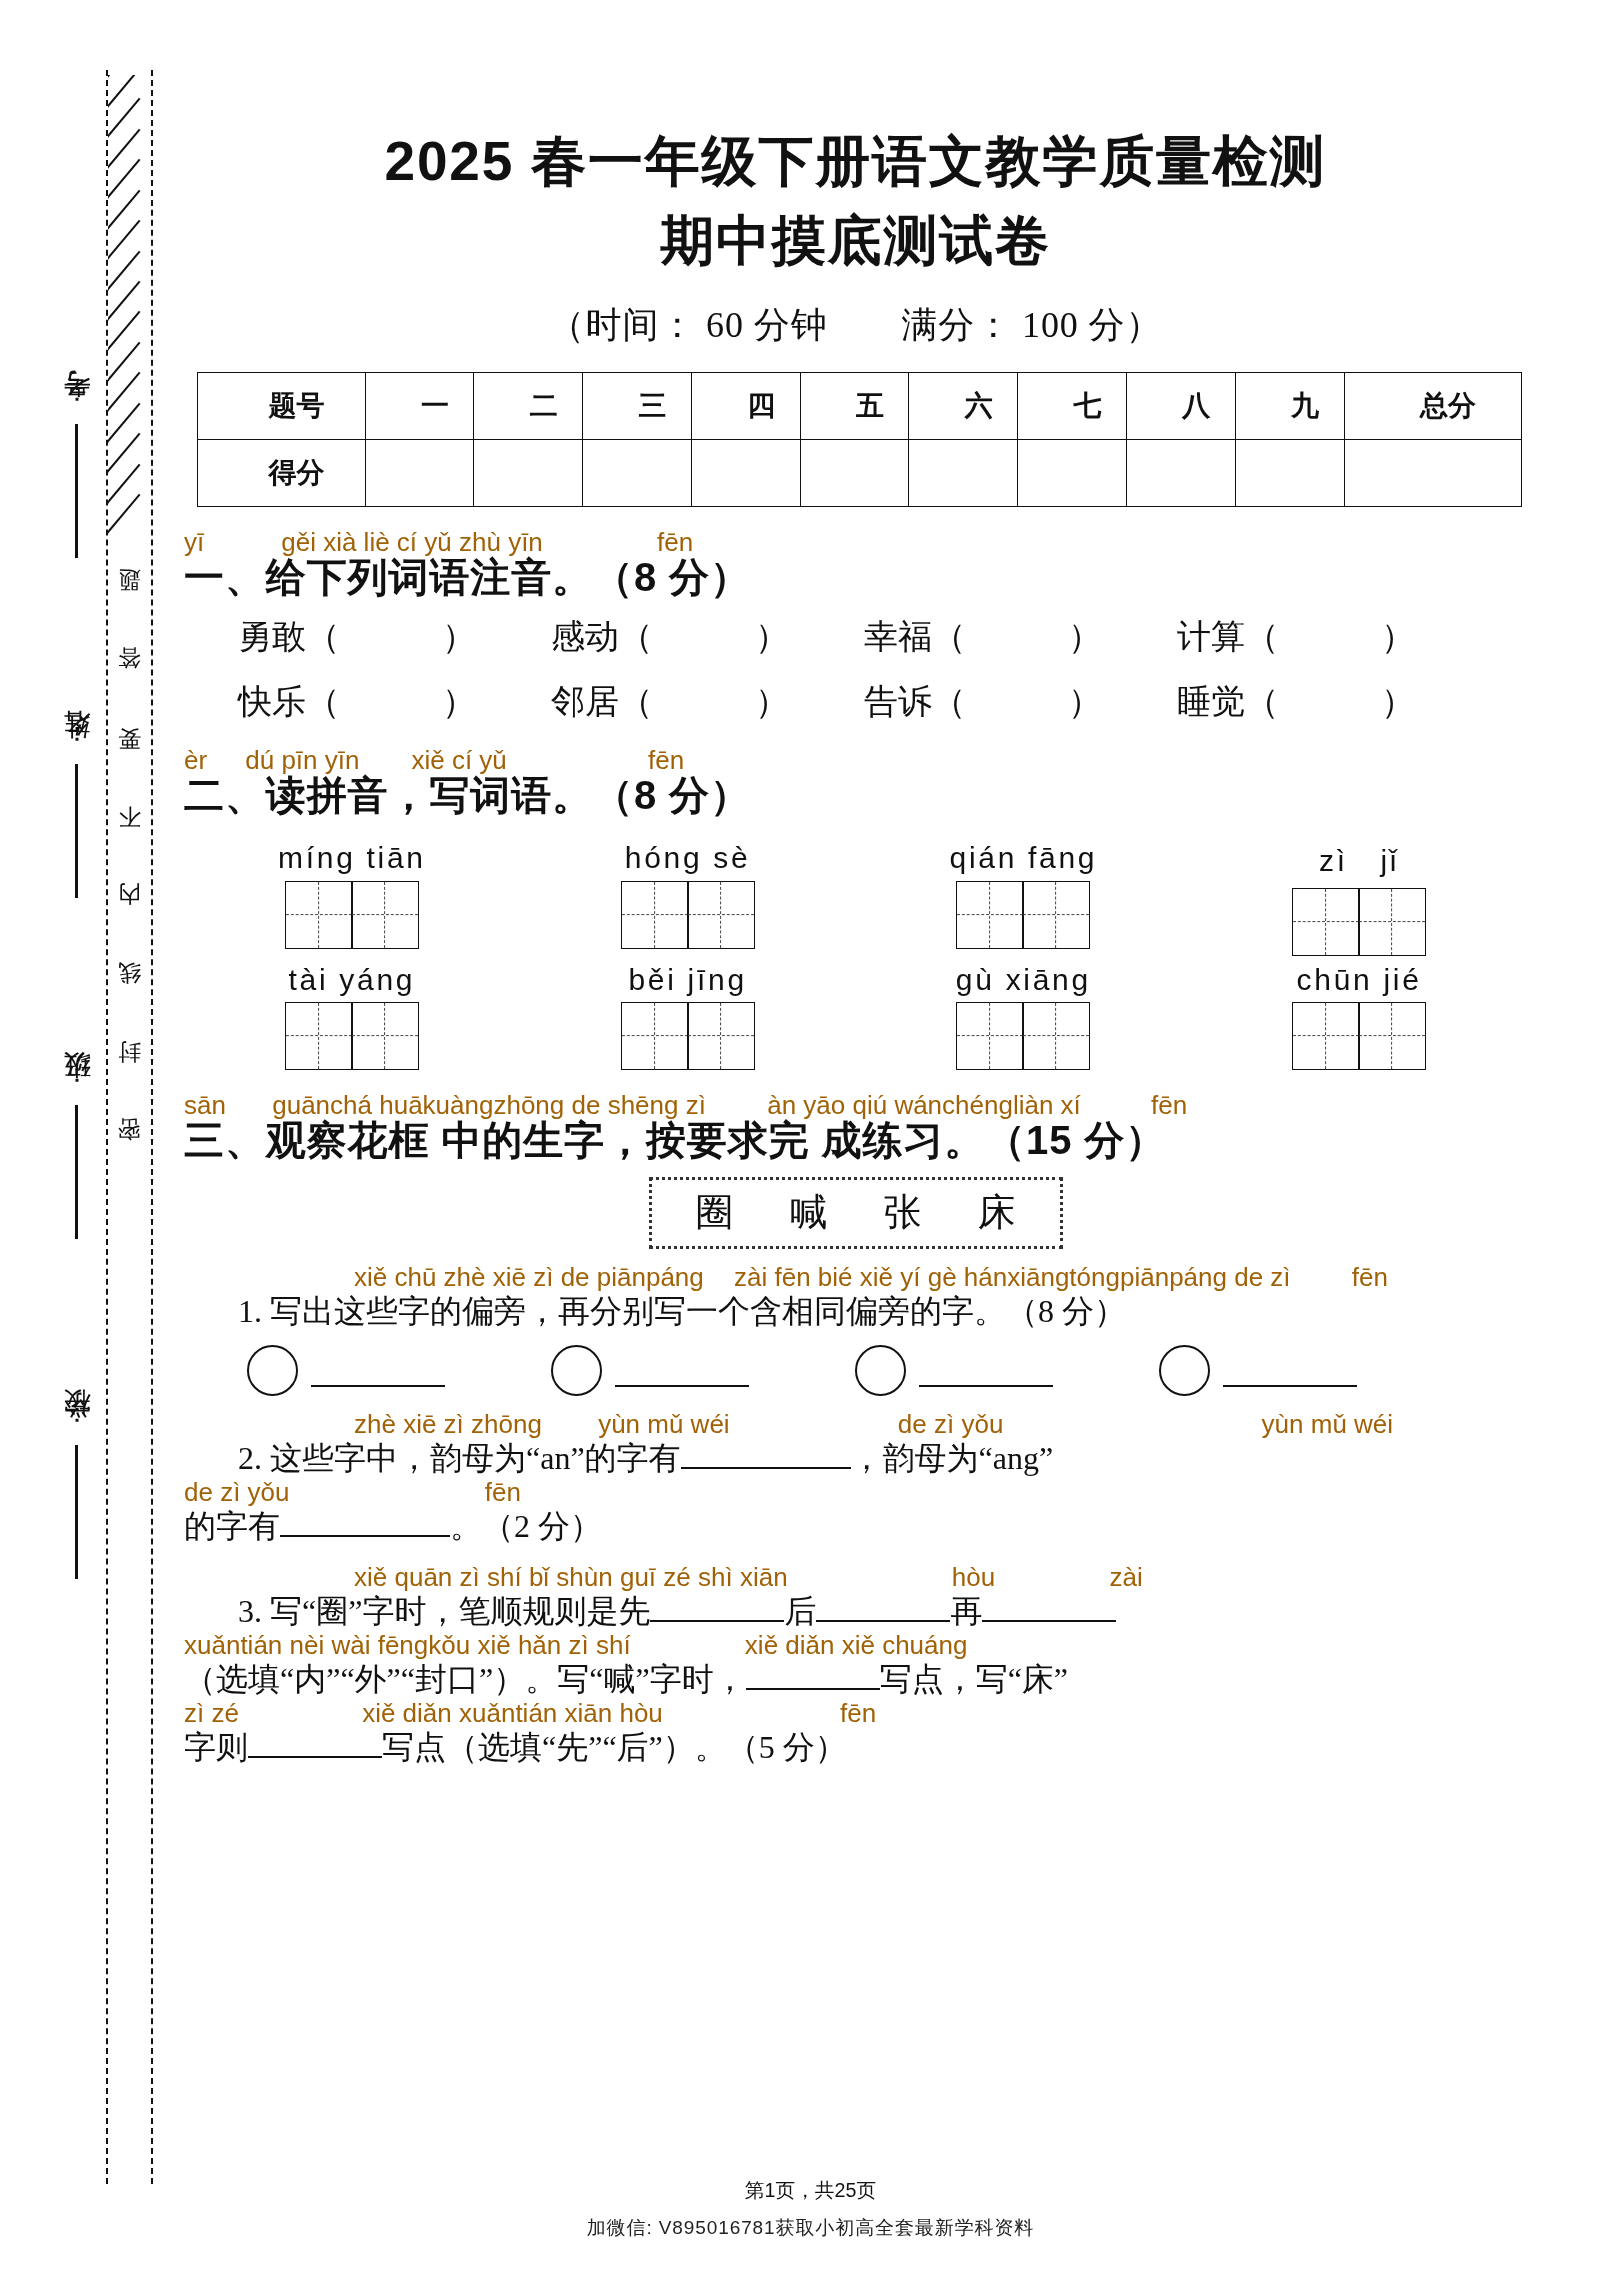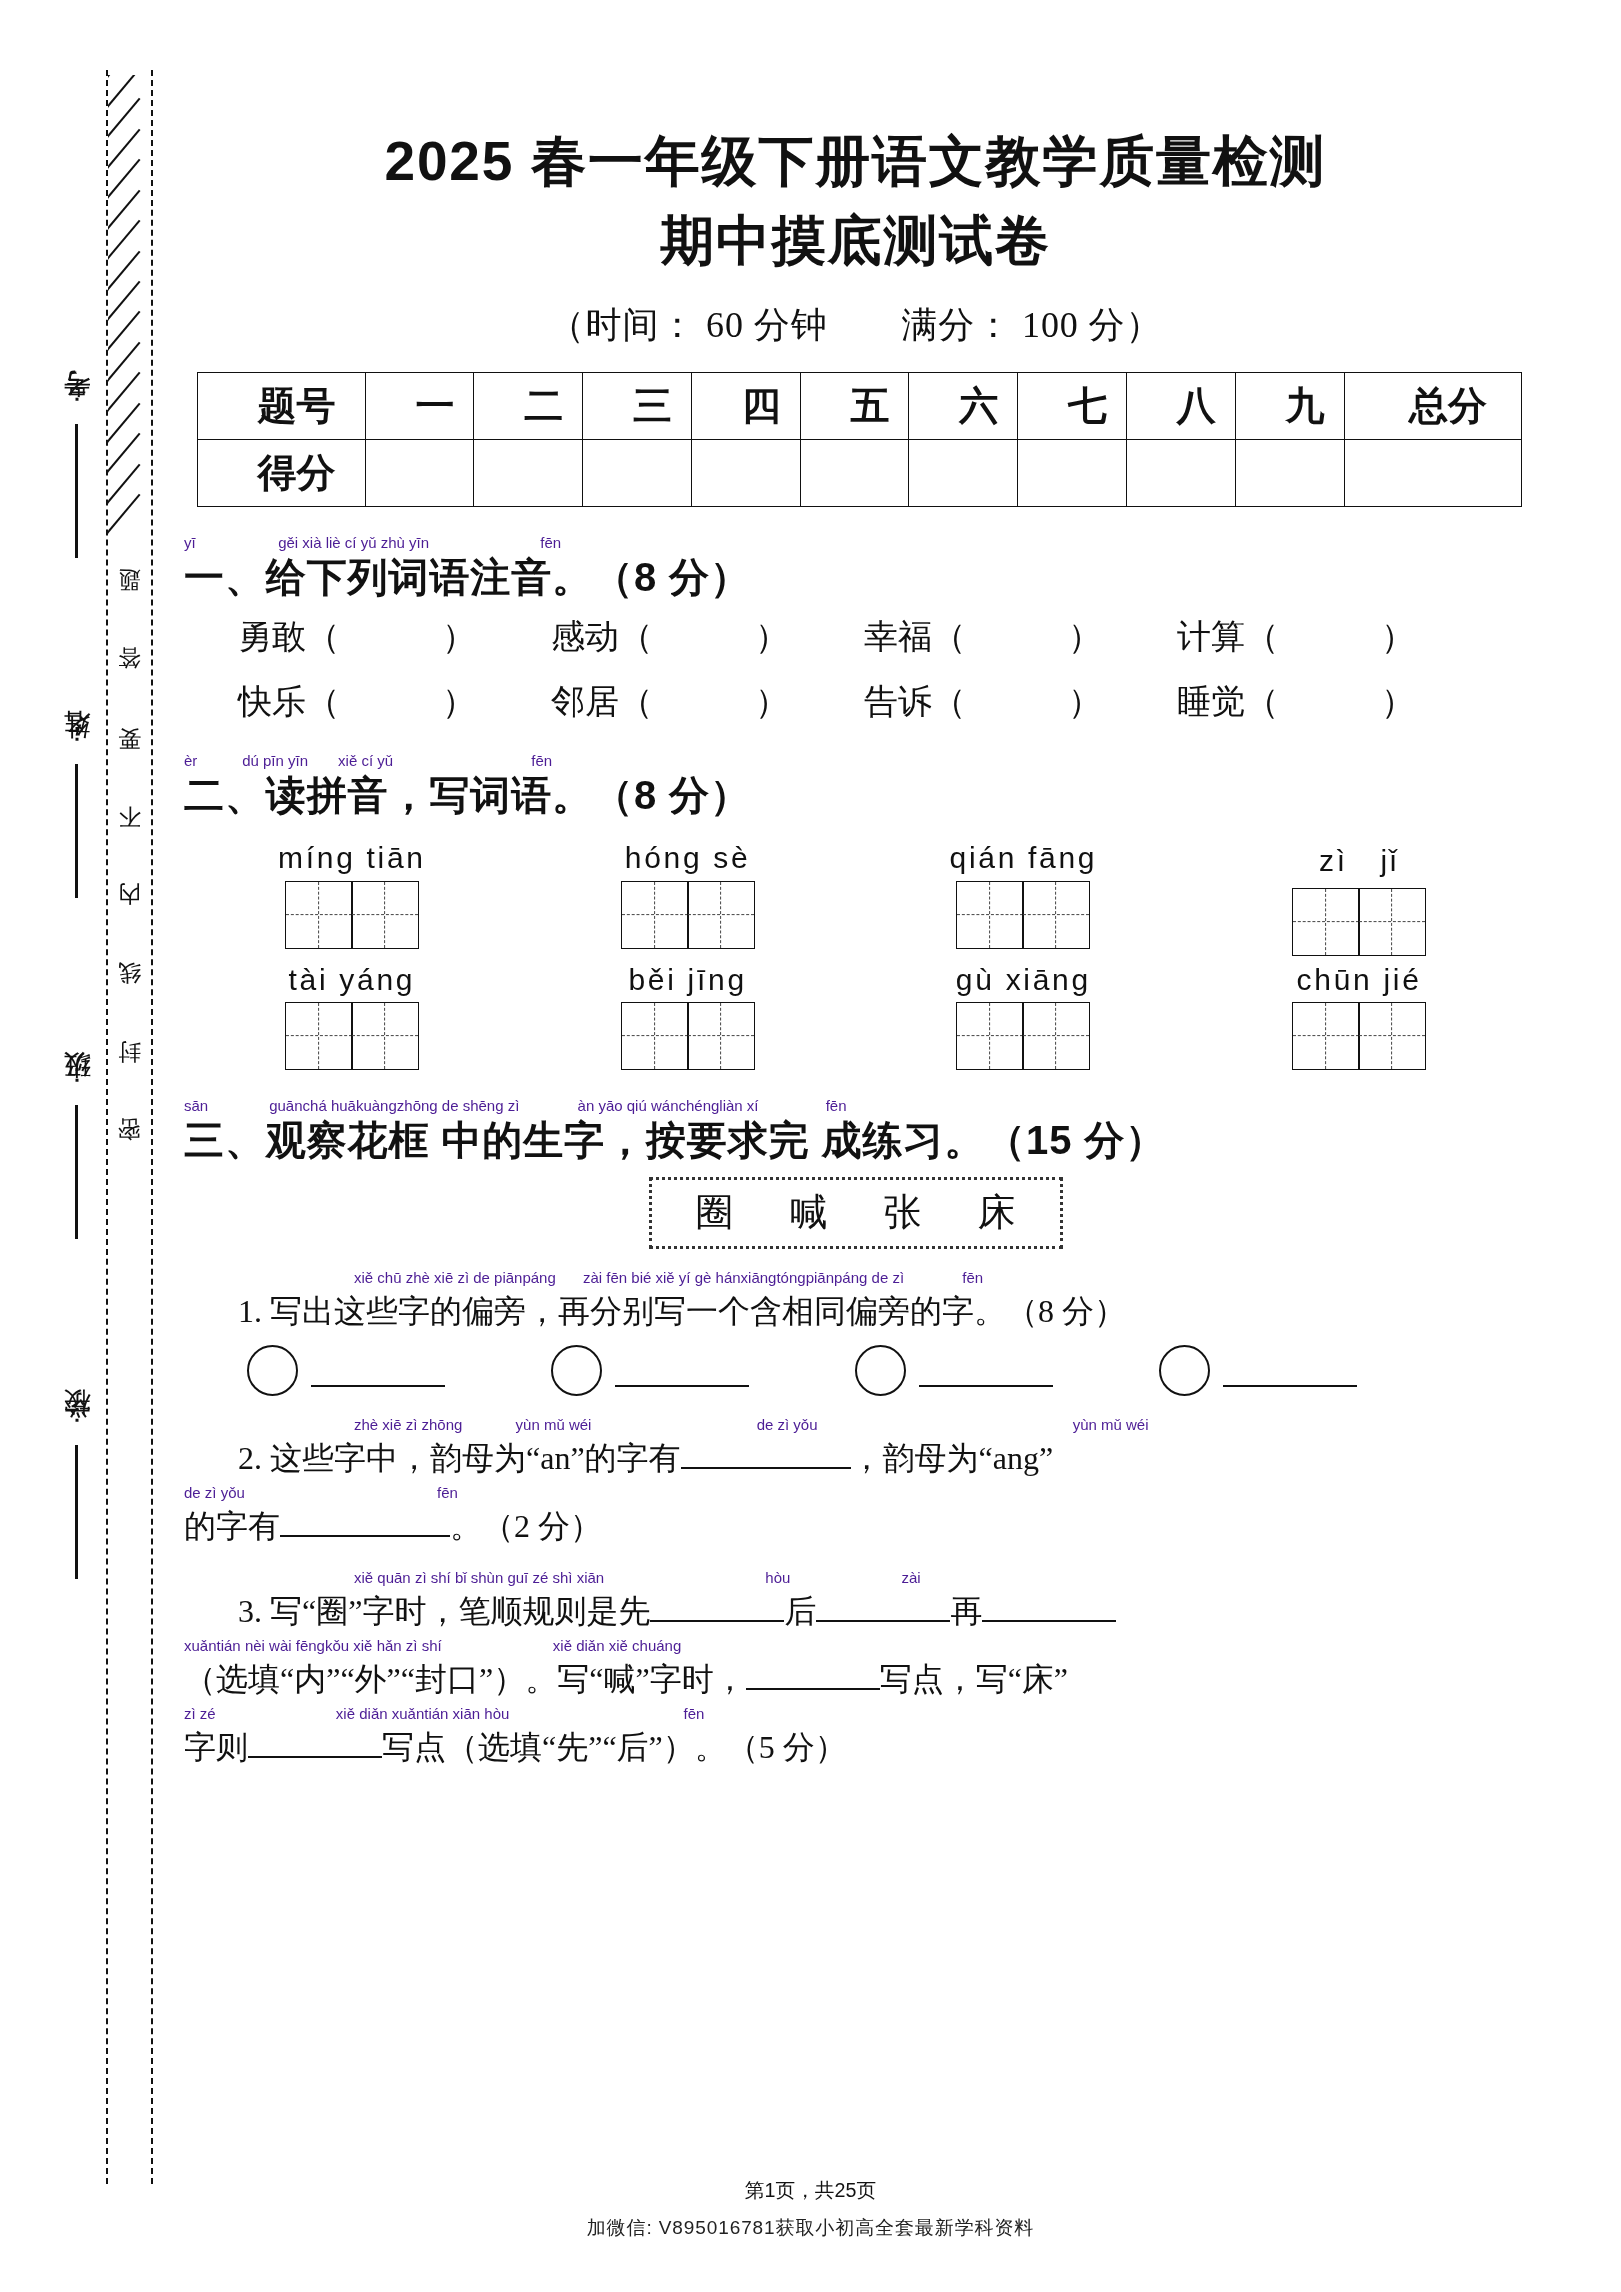--- a/index.html
+++ b/index.html
@@ -62,30 +62,30 @@
     font-family:"Liberation Serif",serif;
   }
 
   
   table.score{
     border-collapse:collapse;width:1325px;margin:21.5px 0 0 12.5px;
     table-layout:fixed;
   }
   table.score td{
     border:1.8px solid #111;height:64px;text-align:center;
-    font-size:39px;font-family:"Liberation Sans",sans-serif;font-weight:bold;padding-left:32px;
+    font-size:28px;font-family:"Liberation Sans",sans-serif;font-weight:bold;padding-left:32px;
   }
   table.score td.lead{width:134px;}
   table.score td.total{width:143px;}
 
   
   .sec{margin-top:23px;position:relative;}
   .py-row{
-    font-size:15px;font-family:"Liberation Sans","DejaVu Sans",sans-serif;
-    color:#4c1d95;white-space:nowrap;height:25px;line-height:25px;
+    font-size:26px;font-family:"Liberation Sans","DejaVu Sans",sans-serif;
+    color:#a16207;white-space:nowrap;height:25px;line-height:25px;
     letter-spacing:0px;
   }
   .py-row span{display:inline-block;}
   .sec-title{
     font-size:40px;font-weight:bold;letter-spacing:0.9px;white-space:nowrap;
     font-family:"Liberation Sans","DejaVu Sans",sans-serif;line-height:1.12;
   }
 
   
   .words{margin-top:14.3px;}

